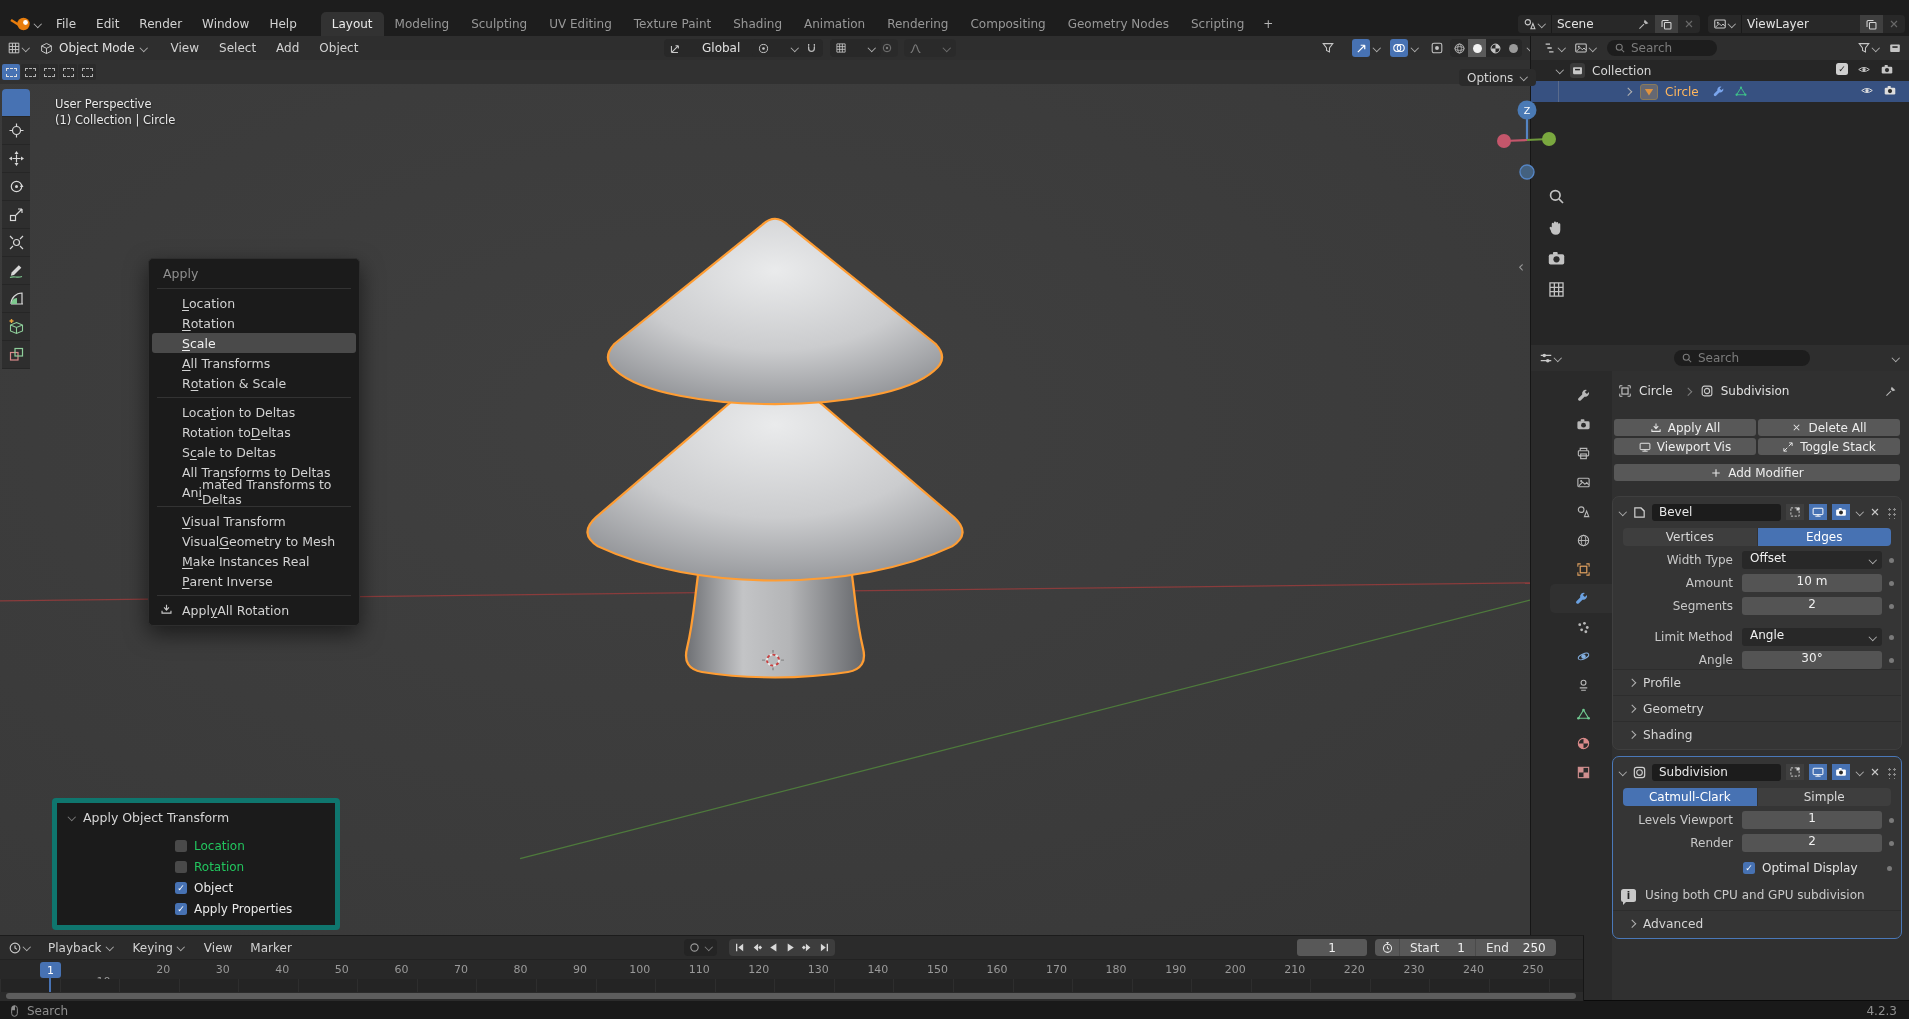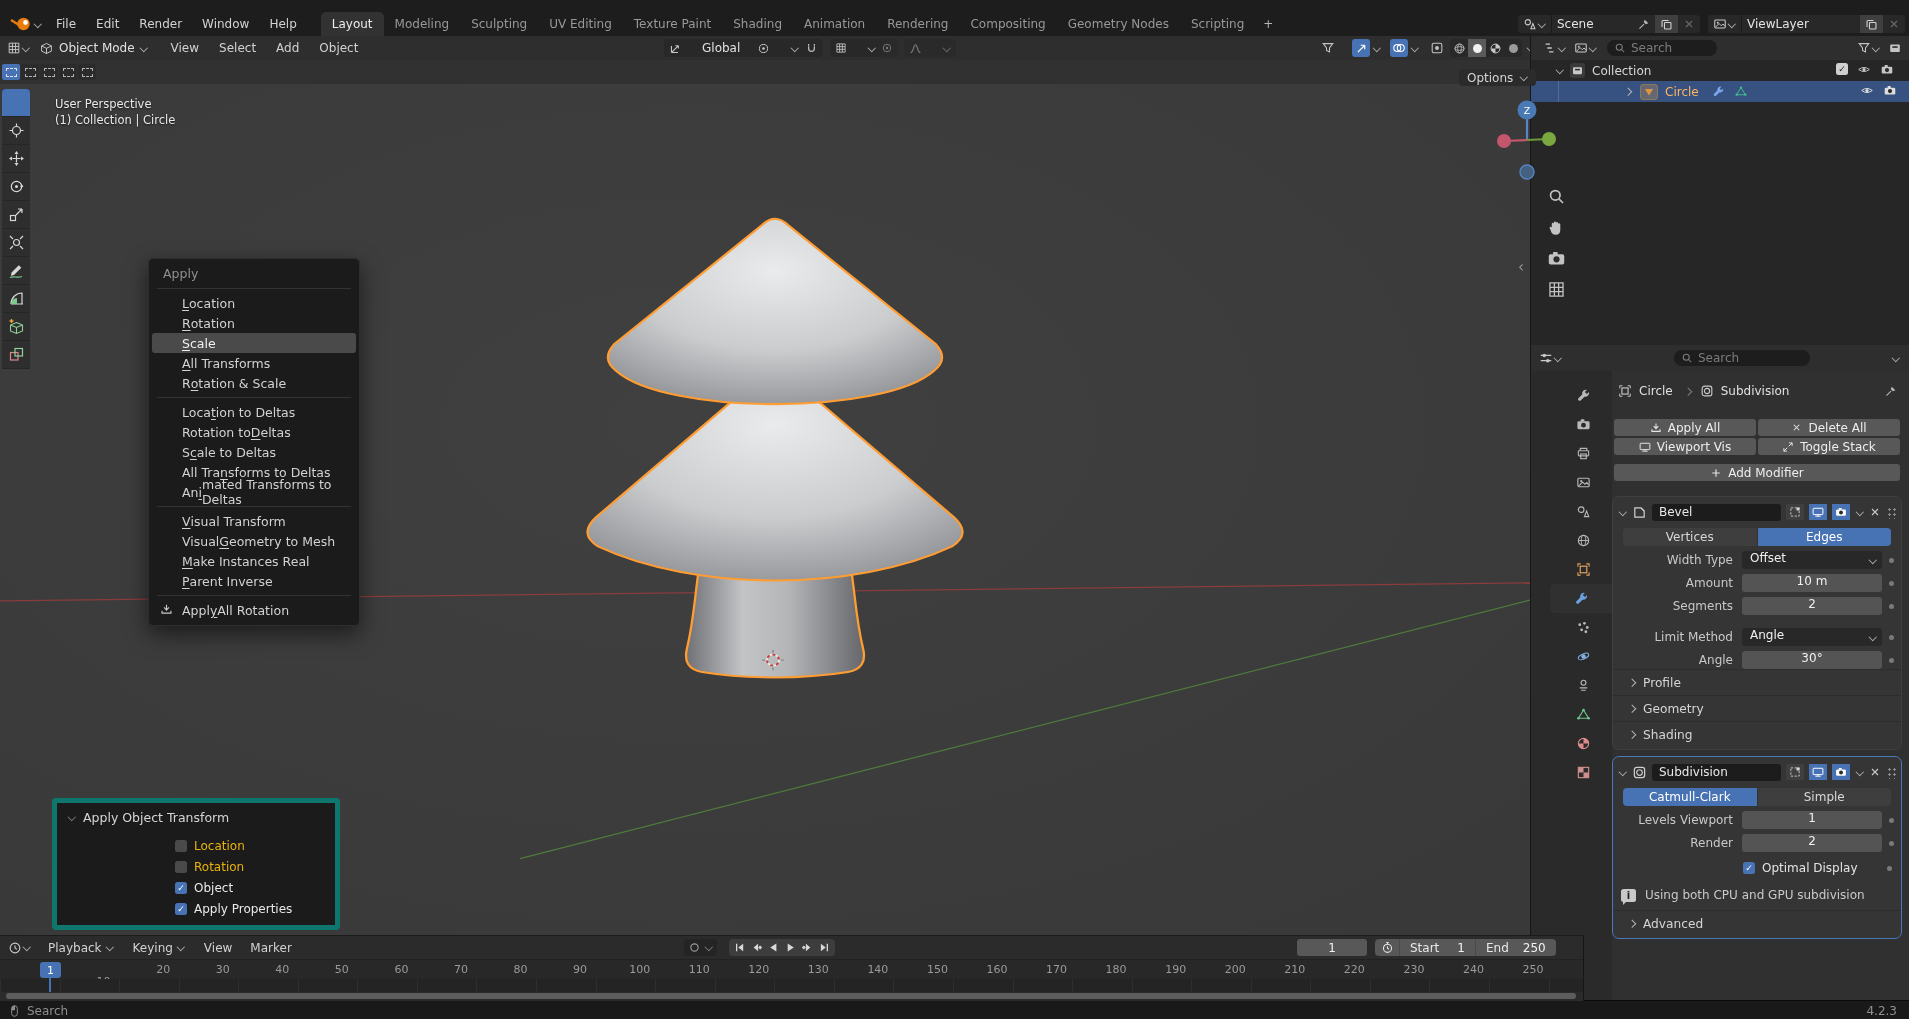--- a/index.html
+++ b/index.html
@@ -51,21 +51,21 @@
   .msep{height:1px;background:#333;margin:4px 8px}
   .mitem{height:20px;display:flex;align-items:center;padding-left:30px;font-size:12.5px;color:#d2d2d2;position:relative;margin:0 3px;border-radius:3px}
   .mitem.hl{background:#4a4a4a;color:#f0f0f0}
   .mitem .u{text-decoration:underline;text-underline-offset:2px}
   .mitem .mic{position:absolute;left:8px;top:3px}
   
   #oppanel{left:52px;top:798px;width:278px;height:122px;background:rgba(26,26,26,.96);border:5px solid #0f766e;border-radius:4px;z-index:20}
   .cbrow{height:21px;display:flex;align-items:center;gap:7px;margin-left:118px}
   .cb{width:12px;height:12px;border-radius:2.5px;background:#4a4a4a;flex:none;display:flex;align-items:center;justify-content:center;font-size:9px;color:#fff}
   .cb.on{background:#4772b3}
-  .cblabel{color:#eab308}
+  .cblabel{color:#22c55e}
   .cbrow.on .cblabel{color:#e8e8e8}
   
   #proph{left:1530px;top:345px;width:379px;height:26px;background:#2e2e2e;border-left:1px solid #161616;border-bottom:1px solid #202020}
   #ptabs{left:1530px;top:371px;width:82px;height:629px;background:#2a2a2a;border-left:1px solid #161616;display:flex;flex-direction:column;align-items:flex-end;padding-top:10px;box-sizing:border-box}
   .ptab{width:58px;height:29px;display:flex;align-items:center;justify-content:center}
   .ptab.active{background:#303030;border-radius:5px 0 0 5px;width:62px}
   #pcontent{left:1612px;top:371px;width:297px;height:629px;background:#303030;box-sizing:border-box}
   .btn{background:#585858;border-radius:3px;color:#ededed;display:flex;align-items:center;justify-content:center;height:17px;font-size:12px;gap:6px}
   .panel{margin:0 7px 0 0;background:#353535;border:1px solid #3f3f3f;border-radius:7px;padding:3px 0 2px}
   .panel.activemod{border-color:#4a78b8}

